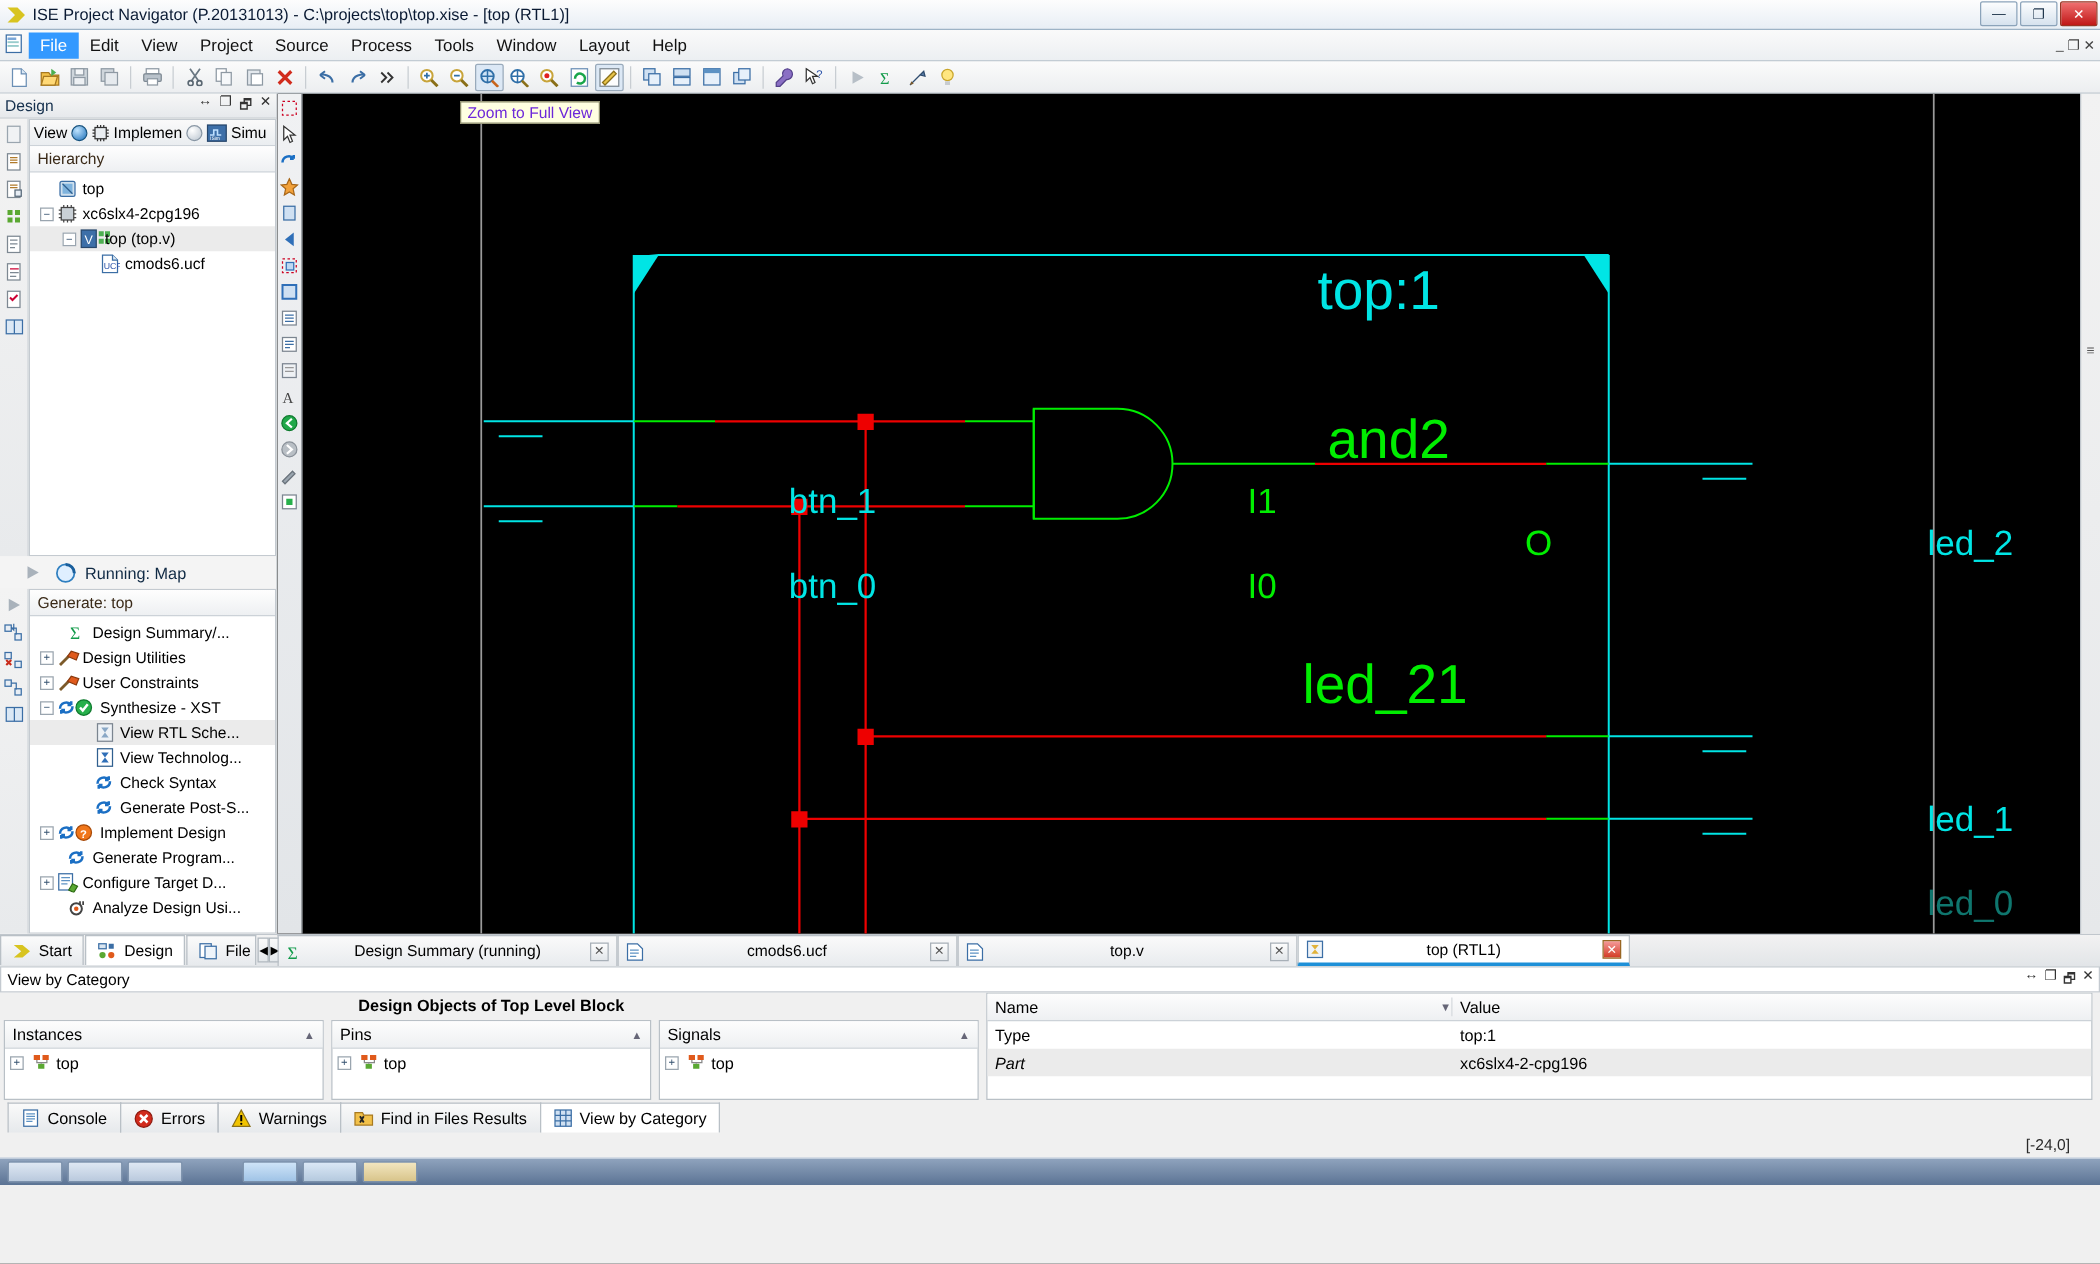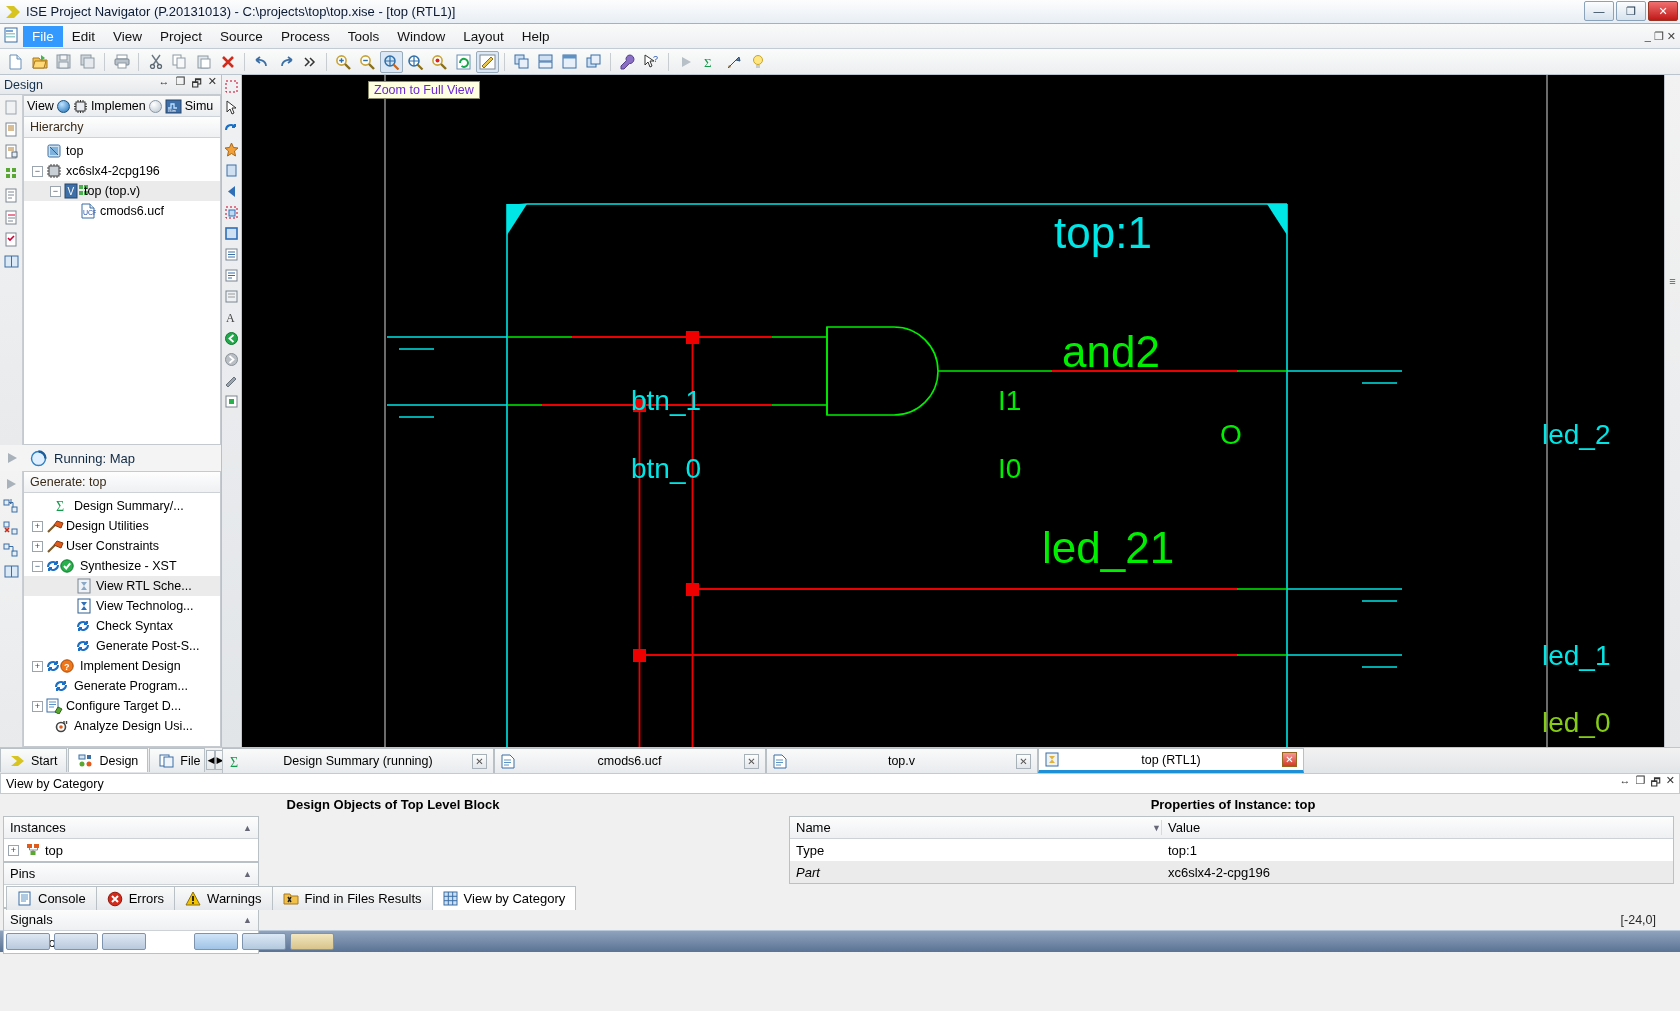--- a/index.html
+++ b/index.html
@@ -87,21 +87,21 @@
   .tnode { display:flex; align-items:center; height:20px; white-space:nowrap; }
   .tnode.sel { background:#ebebeb; }
   .expander {
     width:11px; height:11px; border:1px solid #9aa5af; background:#fff;
     display:inline-flex; align-items:center; justify-content:center;
     font-size:9px; line-height:9px; color:#33506e; margin-right:3px;
   }
   .ticon { width:16px; height:16px; margin-right:4px; flex:0 0 16px; }
   
   .running-bar {
-    height:26px; display:flex; align-items:center; gap:7px; padding:0 0;
+    height:26px; display:flex; align-items:center; gap:7px; padding:0 14px;
     background:#f4f4f4; font-size:13px; color:#102a44;
   }
   .proc-wrap { flex:1; background:#fff; border:1px solid #c4cad0; display:flex; flex-direction:column; }
   
   #schematic {
     flex:1; background:#000; position:relative; overflow:hidden;
   }
   #schem-right-strip { width:16px; background:linear-gradient(#f2f2f2,#e6e8ea);
      border-left:1px solid #c0c6cc; display:flex; flex-direction:column; align-items:center;}
   .tooltip {
@@ -878,21 +878,21 @@
     <div class="lbl" style="left:832px; top:133px; color:#00e5e5; font-size:44px;">top:1</div>
     <div class="lbl" style="left:840px; top:252px; color:#00ee00; font-size:44px;">and2</div>
     <div class="lbl" style="left:820px; top:448px; color:#00ee00; font-size:44px;">led_21</div>
     <div class="lbl" style="left:409px; top:310px; color:#00e5e5; font-size:28px;">btn_1</div>
     <div class="lbl" style="left:409px; top:378px; color:#00e5e5; font-size:28px;">btn_0</div>
     <div class="lbl" style="left:776px; top:310px; color:#00ee00; font-size:28px;">I1</div>
     <div class="lbl" style="left:776px; top:378px; color:#00ee00; font-size:28px;">I0</div>
     <div class="lbl" style="left:998px; top:344px; color:#00ee00; font-size:28px;">O</div>
     <div class="lbl" style="left:1320px; top:344px; color:#00e5e5; font-size:28px;">led_2</div>
     <div class="lbl" style="left:1320px; top:565px; color:#00e5e5; font-size:28px;">led_1</div>
-    <div class="lbl" style="left:1320px; top:632px; color:#84cc16; font-size:28px;">led_0</div>
+    <div class="lbl" style="left:1320px; top:632px; color:#0f766e; font-size:28px;">led_0</div>
   </div>
 
   <div id="schem-right-strip">
     <span style="margin-top:200px;font-size:11px;color:#555;">≡</span>
   </div>
 </div>
 
 <div id="docstrip">
   <div class="sidetabs" style="width:222px;">
     <span class="sidetab">
@@ -978,21 +978,21 @@
       <span>❐</span>
       <span>🗗</span>
       <span>✕</span>
     </span>
   </div>
 
   <div style="display:flex;">
 
     <div class="dock-pane" style="width:786px;">
       <div class="center-title">Design Objects of Top Level Block</div>
-      <div style="display:flex;height:64px;flex-direction:column;">
+      <div style="display:flex;height:64px;">
         <div class="listbox" style="width:256px;">
           <div class="lb-head">
             <span>Instances</span>
             <span class="sortarrow">▲</span>
           </div>
           <div class="lb-row">
             <span class="expander">+</span>
             <span>
                 <svg width="15" height="14" viewBox="0 0 15 14">
                   <rect x="1" y="1" width="5" height="4" fill="#e05a1c"></rect>
@@ -1037,21 +1037,20 @@
                   <path d="M3.5 5v2h8V5 M7 7v1" stroke="#888" fill="none"></path>
                 </svg>
               </span>
             <span>top</span>
           </div>
         </div>
       </div>
     </div>
 
     <div class="dock-pane" style="flex:1;">
-      <div class="center-title">Properties of Instance: top</div>
       <div class="listbox" style="height:64px;margin-right:6px;">
         <div class="lb-head" style="padding:0;">
           <span style="width:372px;display:flex;align-items:center;padding-left:6px;border-right:1px solid #d6dade;">
             <span>Name</span>
             <span class="sortarrow">▼</span>
           </span>
           <span style="flex:1;display:flex;align-items:center;padding-left:6px;">
             <span>Value</span>
           </span>
         </div>

